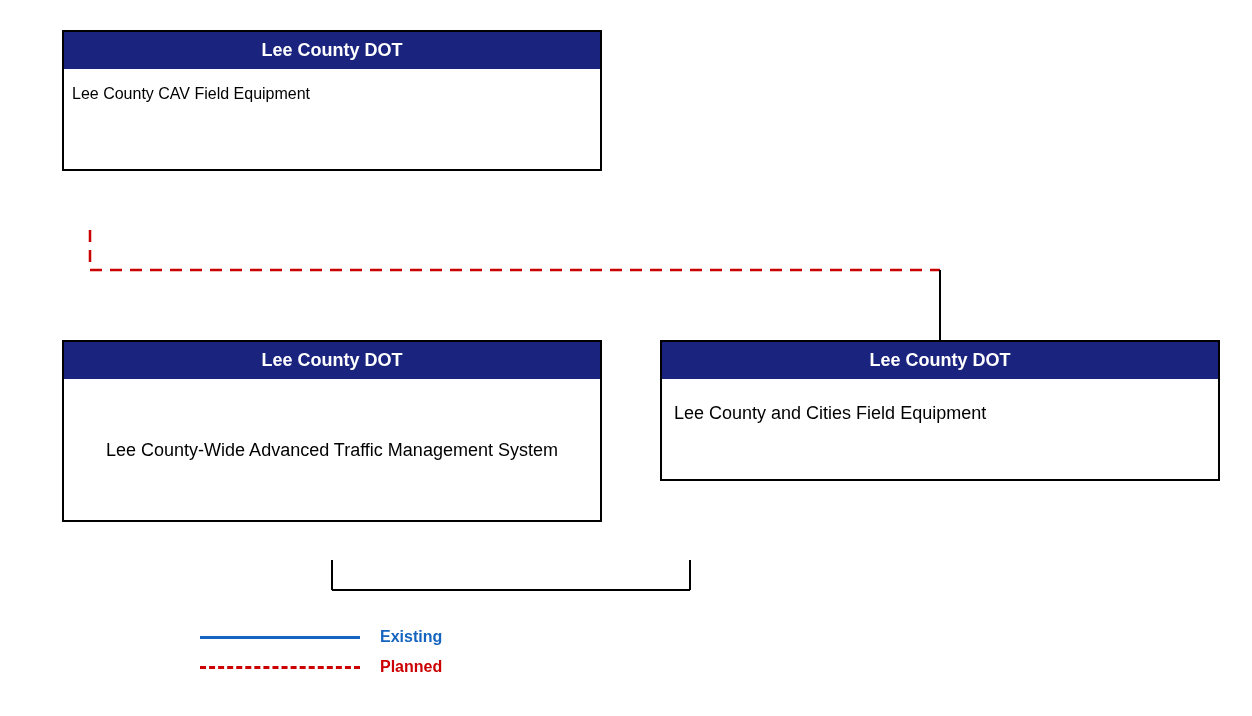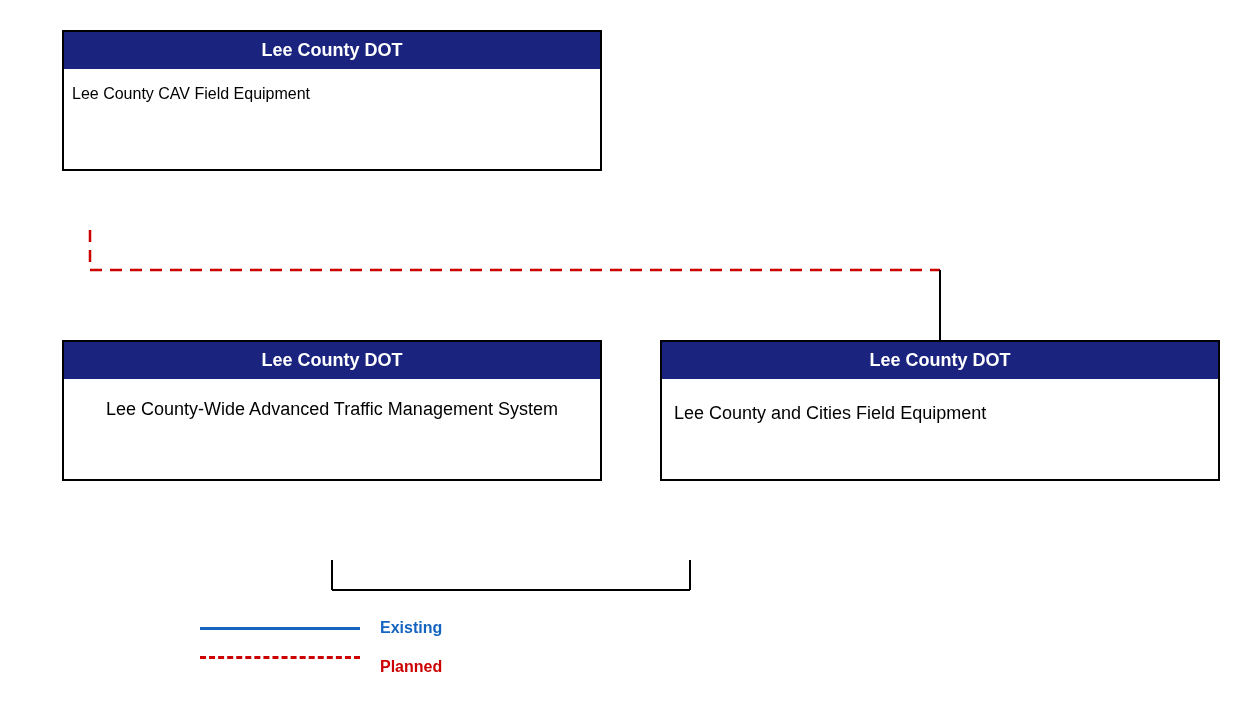--- a/index.html
+++ b/index.html
@@ -63,21 +63,21 @@
       pointer-events: none;
     }
 
     
     .legend {
       position: absolute;
       bottom: 40px;
       left: 200px;
       display: flex;
       flex-direction: column;
-      gap: 1px;
+      gap: 12px;
     }
     .legend-item {
       display: flex;
       align-items: center;
       gap: 20px;
     }
     .legend-line {
       width: 160px;
       height: 3px;
     }
@@ -87,21 +87,21 @@
     .legend-line-dashed {
       background: transparent;
       border-top: 3px dashed #cc0000;
       height: 0;
     }
     .legend-label {
       font-size: 16px;
       font-weight: bold;
     }
     .legend-label-existing { color: #1565c0; }
-    .legend-label-planned { color: #cc0000; margin-top: 20px; }
+    .legend-label-planned { color: #cc0000; }
   </style>
 </head>
 <body>
 
 <div class="diagram-container">
 
   <svg class="connections-svg">
 
     <line x1="90" y1="230" x2="90" y2="270" stroke="#cc0000" stroke-width="2.5" stroke-dasharray="12,8"></line>
     <line x1="90" y1="270" x2="940" y2="270" stroke="#cc0000" stroke-width="2.5" stroke-dasharray="12,8"></line>
@@ -114,21 +114,21 @@
     <line x1="690" y1="560" x2="690" y2="590" stroke="#000" stroke-width="2"></line>
   </svg>
 
   <div class="node" id="node-cav">
     <div class="node-header">Lee County DOT</div>
     <div class="node-body">Lee County CAV Field Equipment</div>
   </div>
 
   <div class="node" id="node-atms">
     <div class="node-header">Lee County DOT</div>
-    <div class="node-body" style="text-align:center; padding: 20px 12px;">
+    <div class="node-body" style="text-align:center; padding: 20px 12px; margin-top: 41px;">
       <span style="font-size:18px;">Lee County-Wide Advanced Traffic Management System</span>
     </div>
   </div>
 
   <div class="node" id="node-field">
     <div class="node-header">Lee County DOT</div>
     <div class="node-body" style="padding: 24px 12px;">
       <span style="font-size:18px;">Lee County and Cities Field Equipment</span>
     </div>
   </div>

